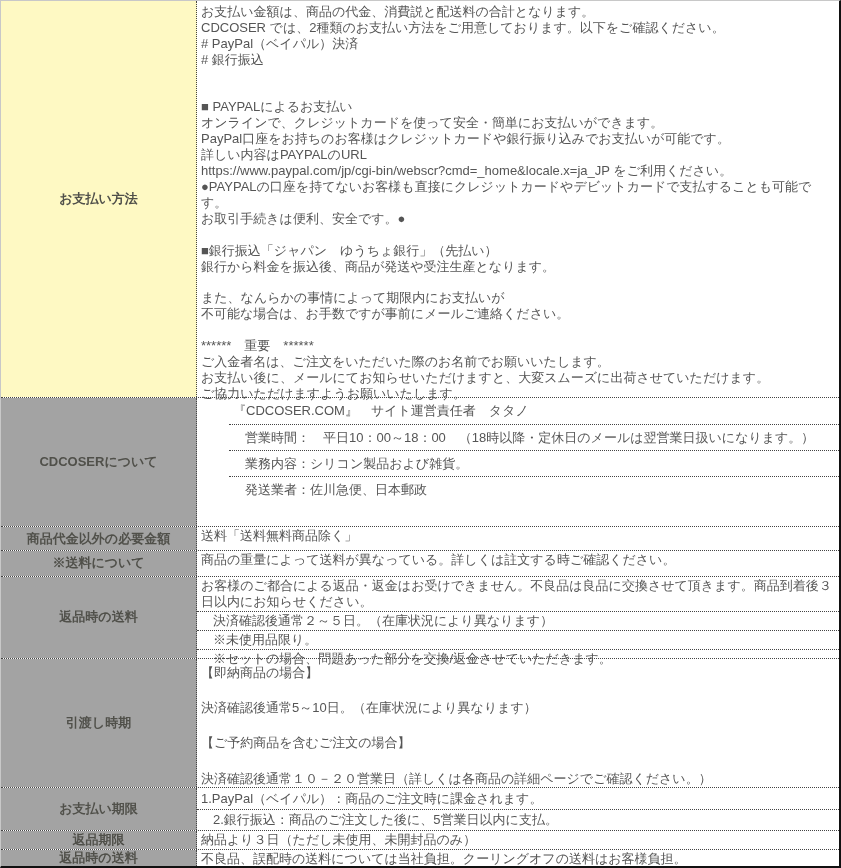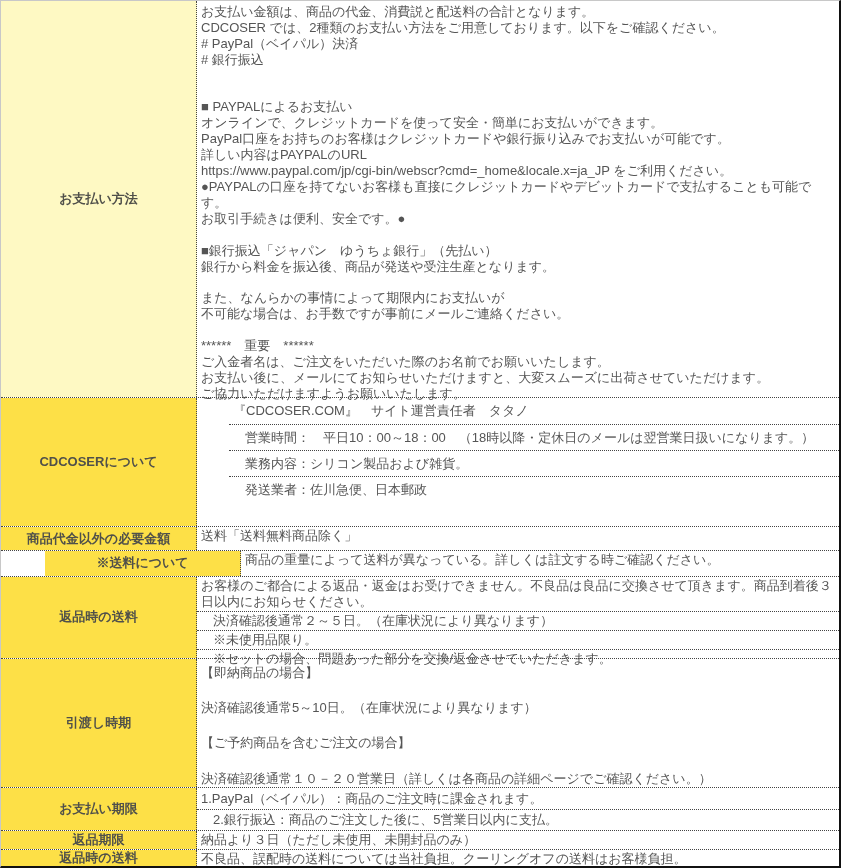--- a/index.html
+++ b/index.html
@@ -16,21 +16,21 @@
     border-left:1px solid #c8c8c8;
     border-right:2px solid #111;
     border-bottom:2px solid #111;
     display:flex; flex-direction:column;
     overflow:hidden;
   }
   .row { display:flex; width:100%; }
   .row + .row { border-top:1px dotted #444; }
   .label-cell {
     width:196px; flex:0 0 196px;
-    background:#fde047;
+    background:#a3a3a3;
     border-right:1px dotted #444;
     display:flex; align-items:center; justify-content:center;
     font-weight:bold; color:#50504a;
     text-align:center; padding:2px 4px;
     line-height:1.25;
   }
   .label-white { background:#fef9c3; }
   .content-cell {
     flex:1 1 auto; min-width:0;
     display:flex; flex-direction:column;
@@ -51,21 +51,21 @@
   .single {
     display:flex; align-items:center;
     padding:1px 2px 1px 4px; line-height:16px;
   }
   .email { font-weight:bold; color:#3f3f3f; font-family:"Liberation Mono", monospace; font-size:13px; }
   
   .r1 { height:396px; }
   .r2 { height:130px; }
   .r2 .subrow { height:26px;margin-left:32px; }
   .r3 { height:24px; }
-  .r4 { height:26px;padding-left:44px; }
+  .r4 { height:26px; }
   .r5 { height:82px; }
   .r6 { height:129px; }
   .r7 { height:43px; }
   .r7 .subrow { height:21px; }
   .r8 { height:19px; }
   .r9 { height:17px; }
 </style>
 </head>
 <body>
 

